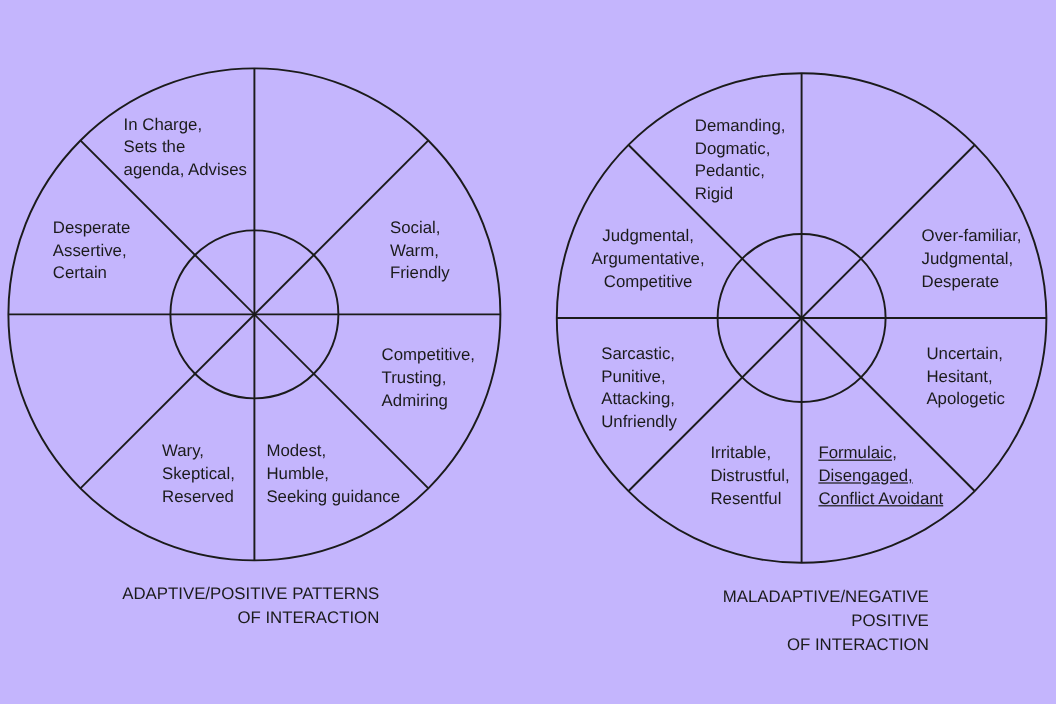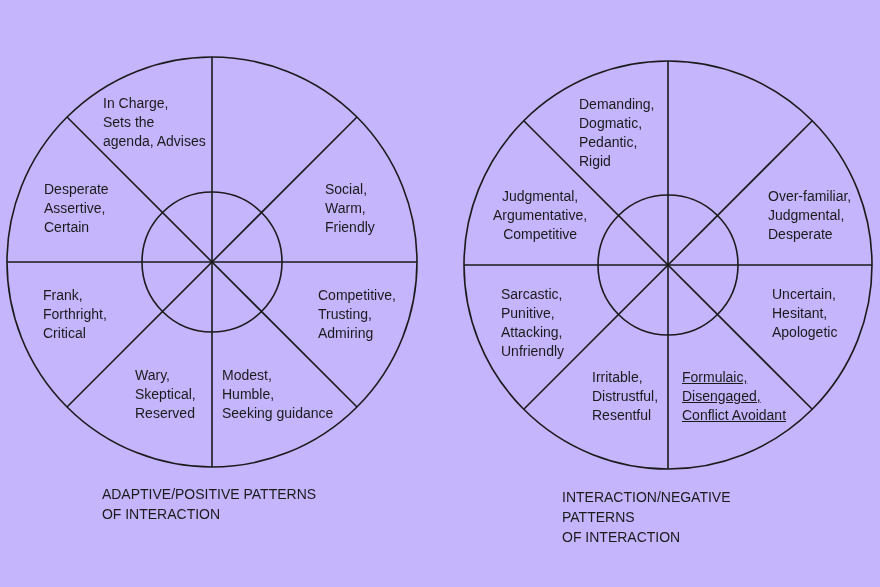--- a/index.html
+++ b/index.html
@@ -28,21 +28,21 @@
     line-height: 19px;
     white-space: pre-line;
     text-align: left;
   }
   .wheel-caption {
     position: absolute;
     transform: translateX(-50%);
     font-size: 14px;
     line-height: 20px;
     white-space: pre-line;
-    text-align: left;
+    text-align: right;
   }
 </style>
 </head>
 <body>
 
 <div class="canvas">
 
   <svg class="diagram-svg" viewBox="0 0 880 587" aria-hidden="true">
 
     <g>
@@ -72,23 +72,20 @@
 Friendly</div>
   <div class="sector-label" style="left:318px; top:286px;">Competitive,
 Trusting,
 Admiring</div>
   <div class="sector-label" style="left:135px; top:366px;">Wary,
 Skeptical,
 Reserved</div>
   <div class="sector-label" style="left:222px; top:366px;">Modest,
 Humble,
 Seeking guidance</div>
-  <div class="sector-label" style="left:43px;  top:286px;">Frank,
-Forthright,
-Critical</div>
   <div class="sector-label" style="left:44px;  top:180px;">Desperate
 Assertive,
 Certain</div>
   <div class="wheel-caption" style="left:209px; top:484px;">ADAPTIVE/POSITIVE PATTERNS
 OF INTERACTION</div>
 
   <div class="sector-label" style="left:579px; top:95px;">Demanding,
 Dogmatic,
 Pedantic,
 Rigid</div>
@@ -104,16 +101,16 @@
   <div class="sector-label" style="left:592px; top:368px;">Irritable,
 Distrustful,
 Resentful</div>
   <div class="sector-label" style="left:501px; top:285px;">Sarcastic,
 Punitive,
 Attacking,
 Unfriendly</div>
   <div class="sector-label" style="left:493px; top:187px;text-align:center;">Judgmental,
 Argumentative,
 Competitive</div>
-  <div class="wheel-caption" style="left:668px; top:487px;">INTERACTION/NEGATIVE PATTERNS
+  <div class="wheel-caption" style="left:668px; top:487px;">MALADAPTIVE/NEGATIVE POSITIVE
 OF INTERACTION</div>
 
 </div>
 
 </body></html>

